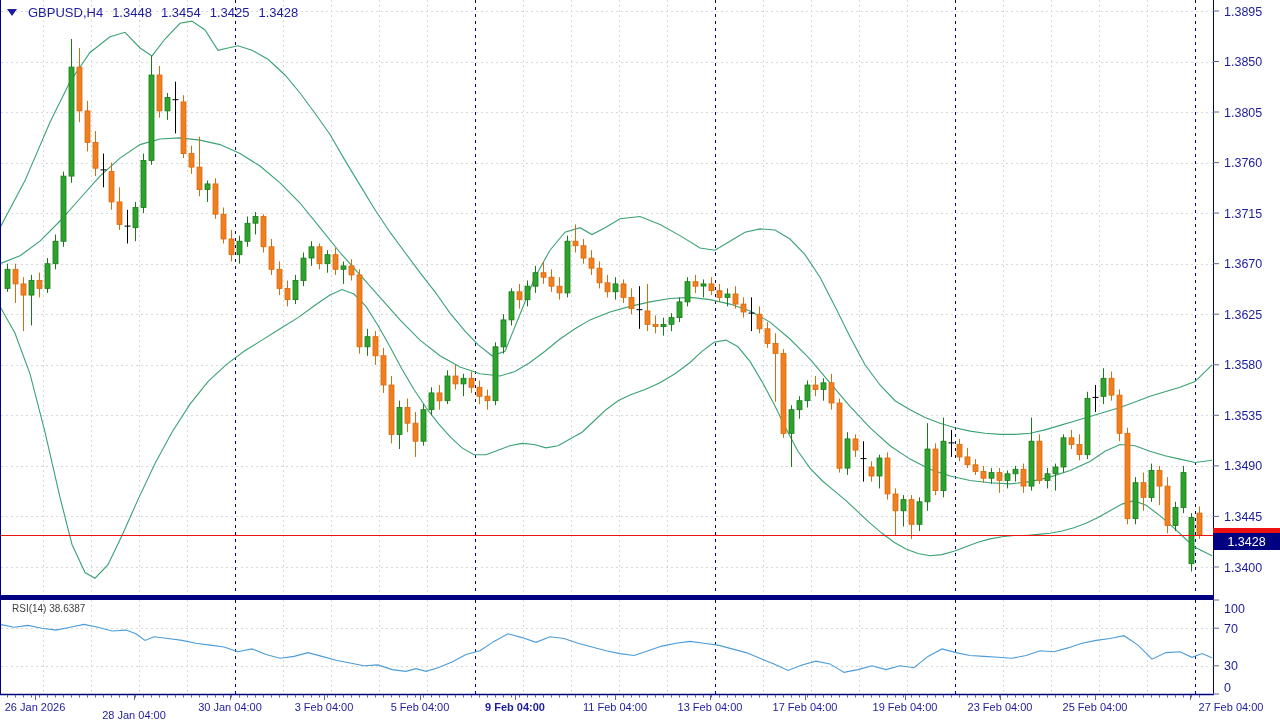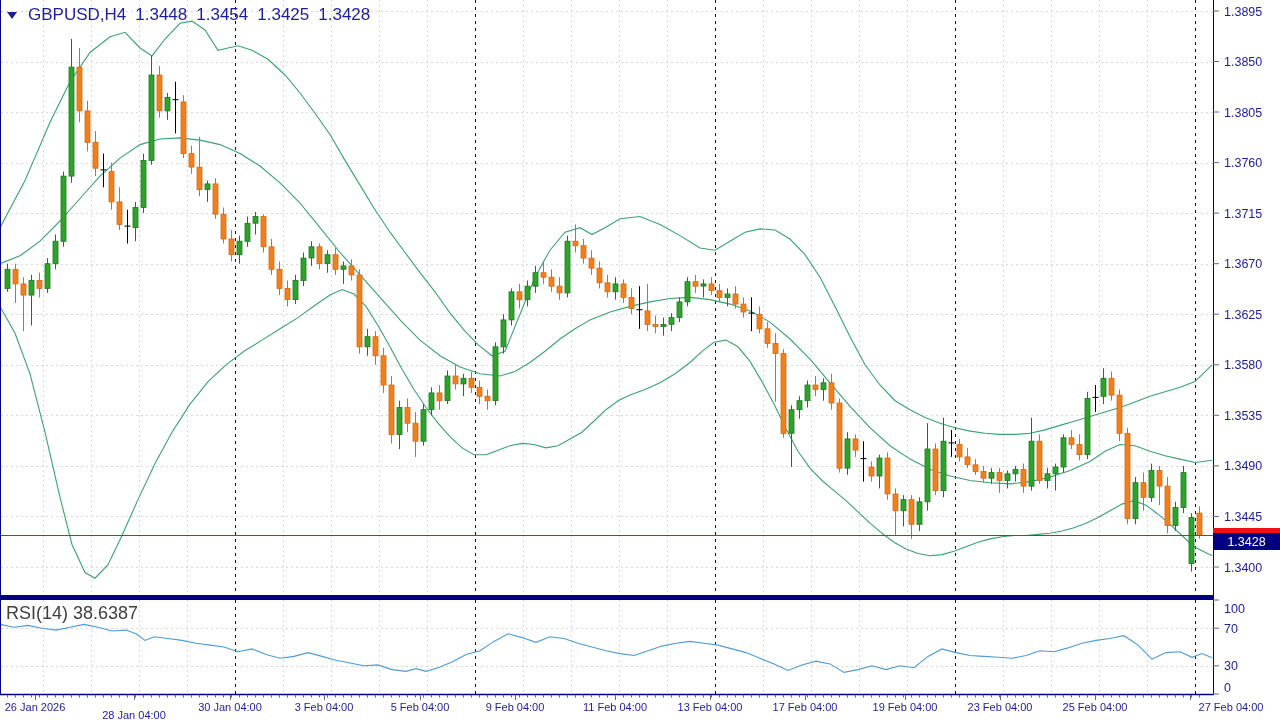--- a/index.html
+++ b/index.html
@@ -1,23 +1,23 @@
 <!DOCTYPE html>
 <html><head>
 <meta charset="utf-8">
 <style>
   html,body{margin:0;padding:0;background:#fff;width:1280px;height:720px;overflow:hidden;
             font-family:"Liberation Sans",sans-serif;}
   #stage{position:relative;width:1280px;height:720px;background:#fff;}
   #chart-svg{position:absolute;left:0;top:0;}
   .hdr{position:absolute;left:7px;top:5px;display:flex;align-items:center;gap:9px;
-       color:#1c1c9c;font-size:17px;white-space:nowrap;}
+       color:#1c1c9c;font-size:13px;white-space:nowrap;}
   .hdr .tri{width:0;height:0;border-left:5px solid transparent;border-right:5px solid transparent;
             border-top:7px solid #1c1c9c;margin-right:2px;}
-  .rsi-lbl{position:absolute;left:6px;top:603px;color:#3f3f3f;font-size:18px;}
+  .rsi-lbl{position:absolute;left:12px;top:603px;color:#3f3f3f;font-size:10px;}
   .price-badge-strip{position:absolute;left:1213px;top:528px;width:67px;height:5px;background:#ee1111;}
   .price-badge{position:absolute;left:1213px;top:533px;width:67px;height:17px;background:#000080;
                color:#ffffff;font-size:12.5px;display:flex;align-items:center;justify-content:center;}
   .date-lbl{position:absolute;top:701px;transform:translateX(-50%);color:#1c1c9c;
             font-size:11px;white-space:nowrap;}
   text{font-family:"Liberation Sans",sans-serif;}
 </style>
 </head>
 <body>
 
@@ -621,21 +621,21 @@
 
   <div class="price-badge-strip"></div>
   <div class="price-badge">1.3428</div>
 
   <div id="dates">
       <span class="date-lbl" style="left: 35px;">26 Jan 2026</span>
       <span class="date-lbl" style="left: 134px; margin-top: 8px;">28 Jan 04:00</span>
       <span class="date-lbl" style="left: 230px;">30 Jan 04:00</span>
       <span class="date-lbl" style="left: 324px;">3 Feb 04:00</span>
       <span class="date-lbl" style="left: 420px;">5 Feb 04:00</span>
-      <span class="date-lbl" style="left: 515px;">9 Feb 04:00</span>
+      <span class="date-lbl" style="left: 515px; font-weight: bold;">9 Feb 04:00</span>
       <span class="date-lbl" style="left: 615px;">11 Feb 04:00</span>
       <span class="date-lbl" style="left: 710px;">13 Feb 04:00</span>
       <span class="date-lbl" style="left: 805px;">17 Feb 04:00</span>
       <span class="date-lbl" style="left: 905px;">19 Feb 04:00</span>
       <span class="date-lbl" style="left: 1000px;">23 Feb 04:00</span>
       <span class="date-lbl" style="left: 1095px;">25 Feb 04:00</span>
       <span class="date-lbl" style="left: 1190px; margin-left: 41px;">27 Feb 04:00</span>
     </div>
 </div>
 

